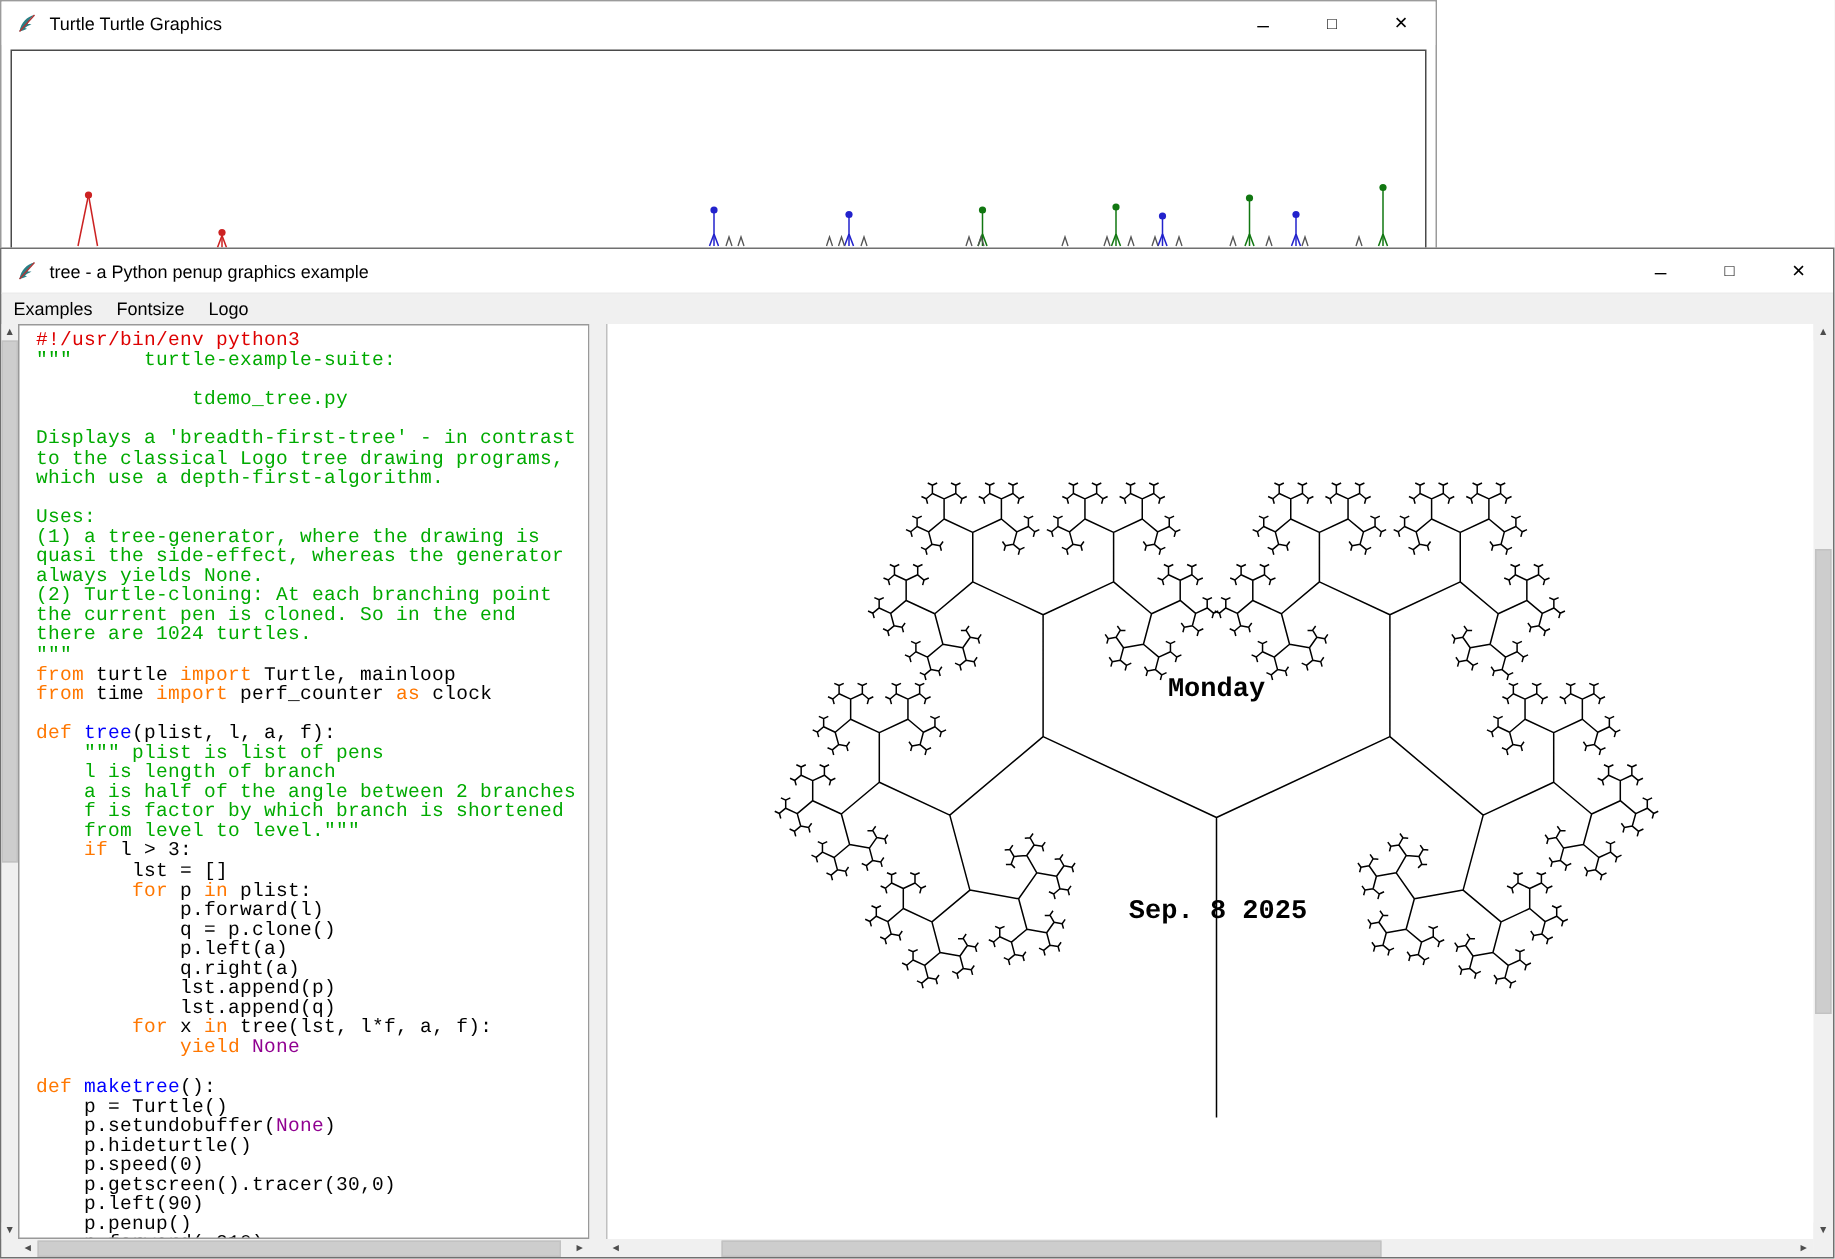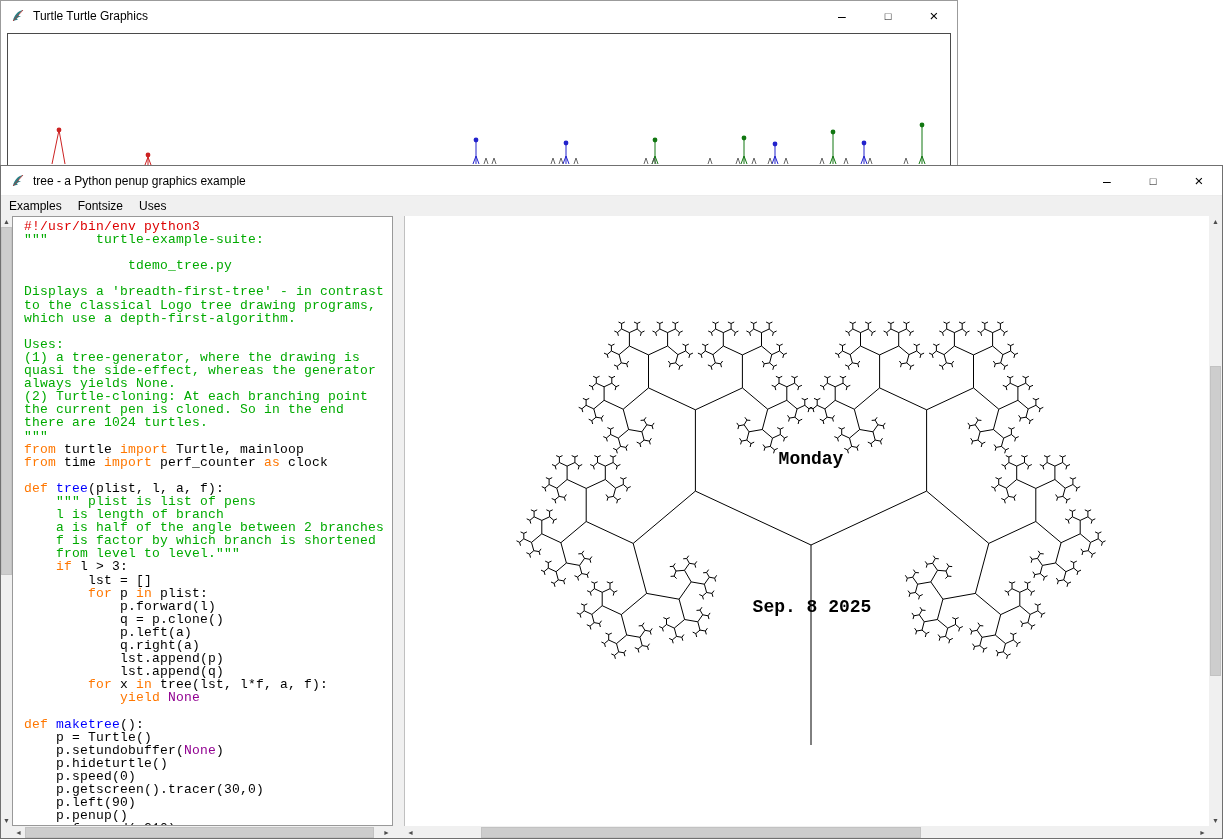--- a/index.html
+++ b/index.html
@@ -156,21 +156,21 @@
     <div class="tb-controls">
       <div class="tb-btn min">–</div>
       <div class="tb-btn max">□</div>
       <div class="tb-btn close">×</div>
     </div>
   </div>
 
   <div class="menubar">
     <span class="menu-item">Examples</span>
     <span class="menu-item">Fontsize</span>
-    <span class="menu-item">Uses</span>
+    <span class="menu-item">Logo</span>
   </div>
 
   <div id="front-work">
 
     <div id="code-vbar" class="sb">
       <div class="sb-btn" style="left:0;top:0;width:11px;height:11px;">▲</div>
       <div class="sb-thumb" style="left:0;top:11px;width:11px;height:348px;"></div>
       <div class="sb-btn" style="left:0;top:599px;width:11px;height:11px;">▼</div>
     </div>
 

